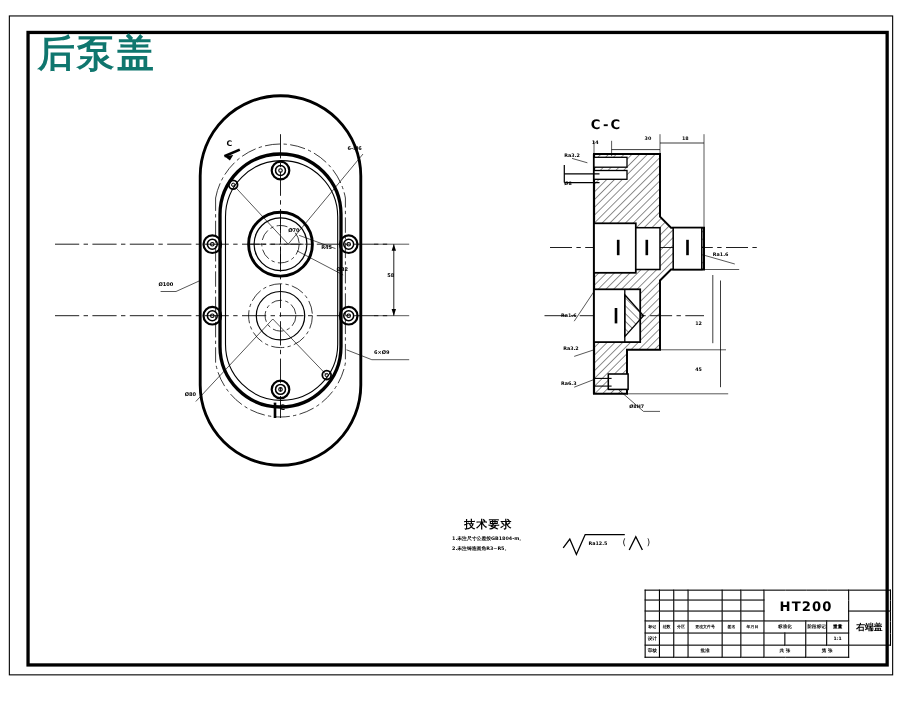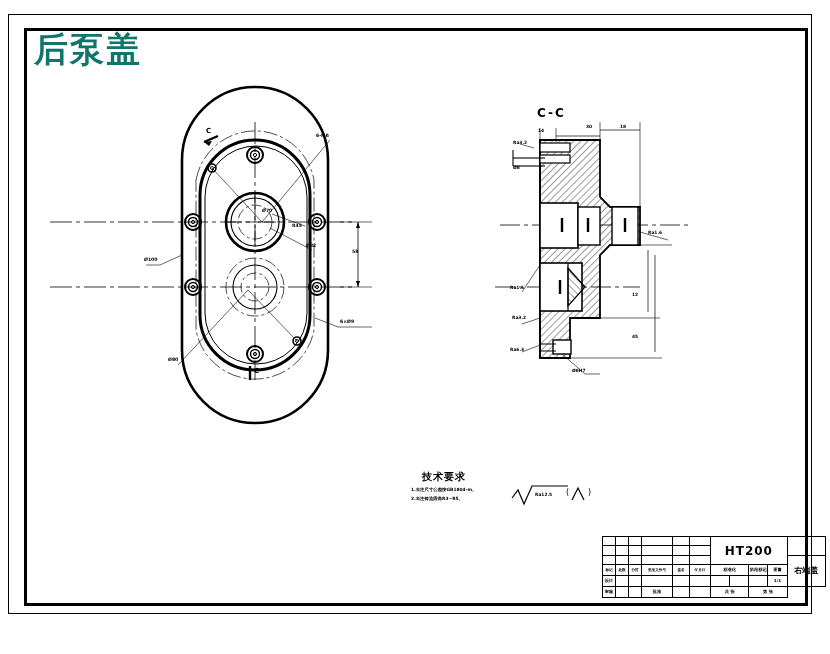--- a/index.html
+++ b/index.html
@@ -15,21 +15,21 @@
                border:3px solid #000;box-sizing:border-box;}
 
   
   .red-title{position:absolute;left:34px;top:32px;color:#0f766e;
              font-family:"DejaVu Sans",sans-serif;font-size:34px;font-weight:bold;
              letter-spacing:2px;line-height:1;white-space:nowrap;}
   .lbl{position:absolute;font-family:"DejaVu Sans",sans-serif;color:#000;
        white-space:nowrap;line-height:1;}
 
   
-  .tb{position:absolute;left:586px;top:536px;width:224px;height:62px;margin-left:16px;}
+  .tb{position:absolute;left:586px;top:536px;width:224px;height:62px;}
   .tb table{border-collapse:collapse;width:224px;height:62px;table-layout:fixed;}
   .tb td{border:1px solid #000;padding:0;margin:0;font-size:4px;
          font-family:"DejaVu Sans",sans-serif;text-align:center;
          vertical-align:middle;line-height:1;overflow:hidden;}
   .tb .mat{font-size:12px;font-weight:bold;letter-spacing:1px;}
   .tb .partname{font-size:8px;font-weight:bold;letter-spacing:0px;}
   .tb .tiny{font-size:3.6px;font-weight:bold;}
   .tb .tiny2{font-size:4.2px;font-weight:bold;}
 
   

